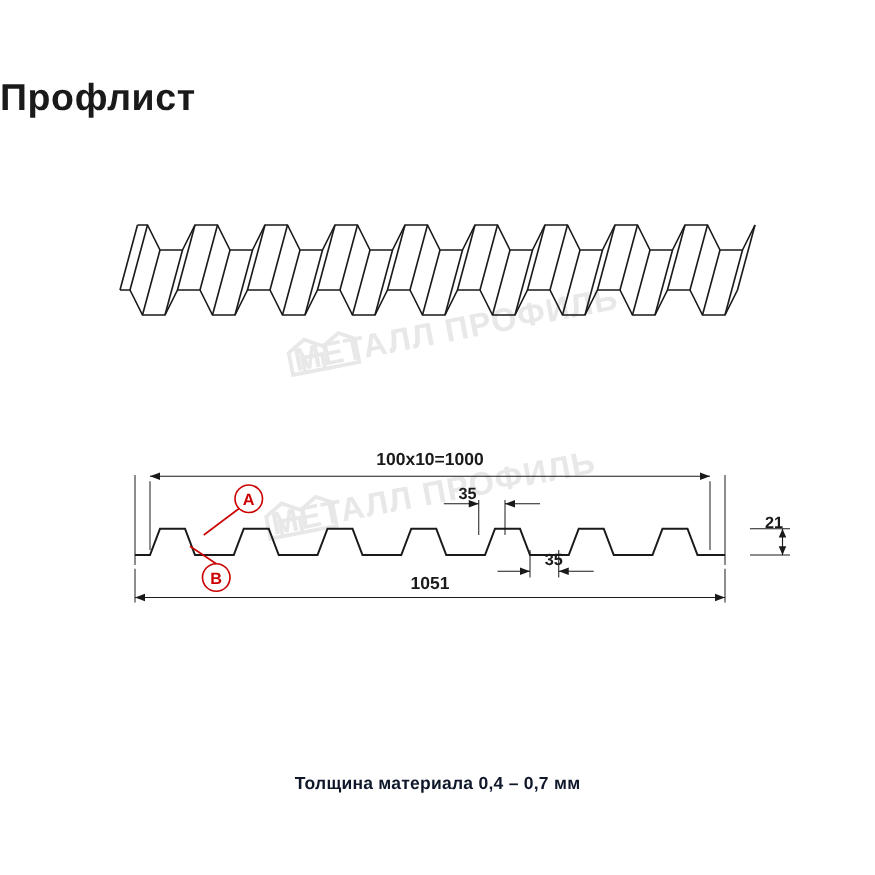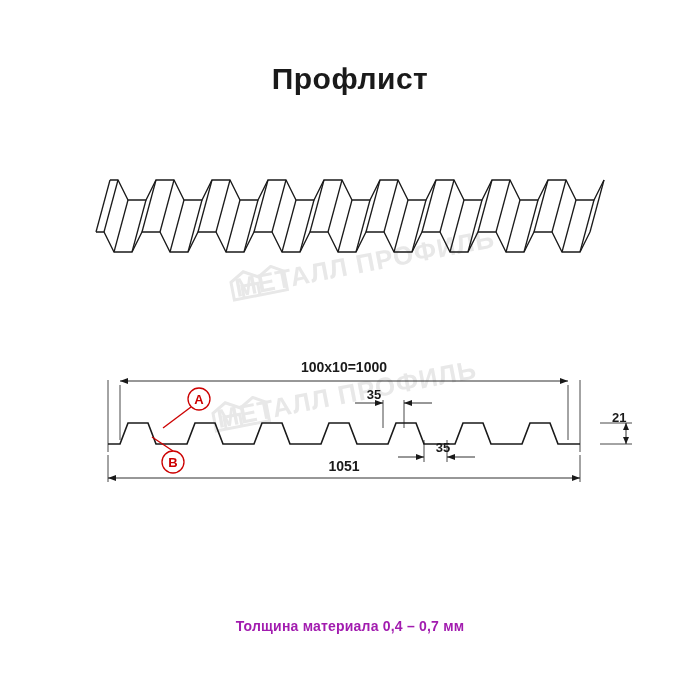--- a/index.html
+++ b/index.html
@@ -17,21 +17,21 @@
   }
   .page {
     position: absolute;
     inset: 0;
   }
   .title {
     position: absolute;
     top: 62px;
     left: 0;
     width: 700px;
-    text-align: center;
+    text-align: left;
     font-size: 30px;
     font-weight: bold;
     letter-spacing: 0.5px;
     color: #1a1a1a;
   }
   .subtitle {
     position: absolute;
     top: 104px;
     left: 0;
     width: 700px;
@@ -42,21 +42,21 @@
   }
   .footnote {
     position: absolute;
     top: 618px;
     left: 0;
     width: 700px;
     text-align: center;
     font-size: 14px;
     font-weight: bold;
     letter-spacing: 0.2px;
-    color: #a21caf;
+    color: #0f172a;
   }
   .svg-layer {
     position: absolute;
     top: 0;
     left: 0;
   }
   .wm {
     position: absolute;
     font-family: "Liberation Sans", sans-serif;
     font-weight: bold;

